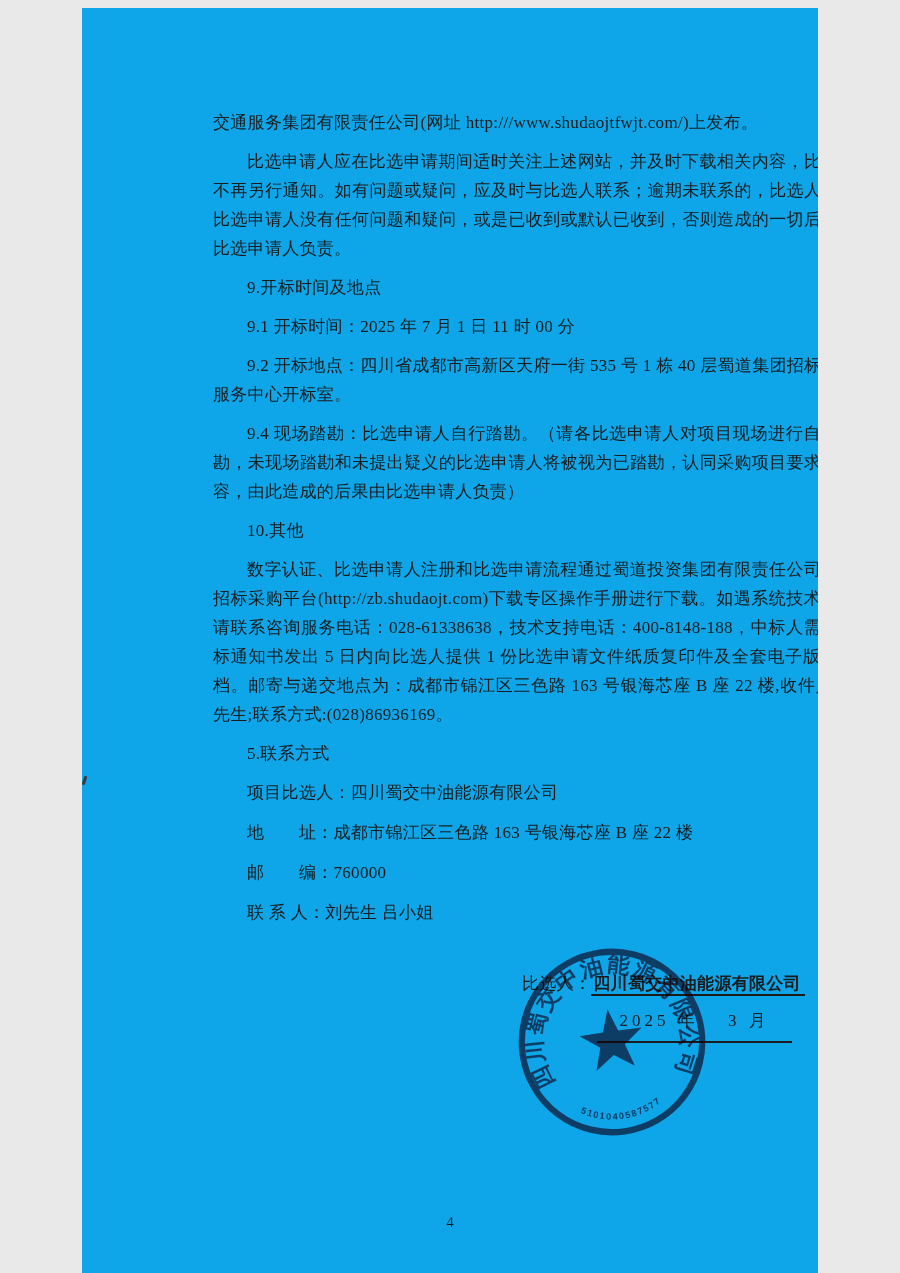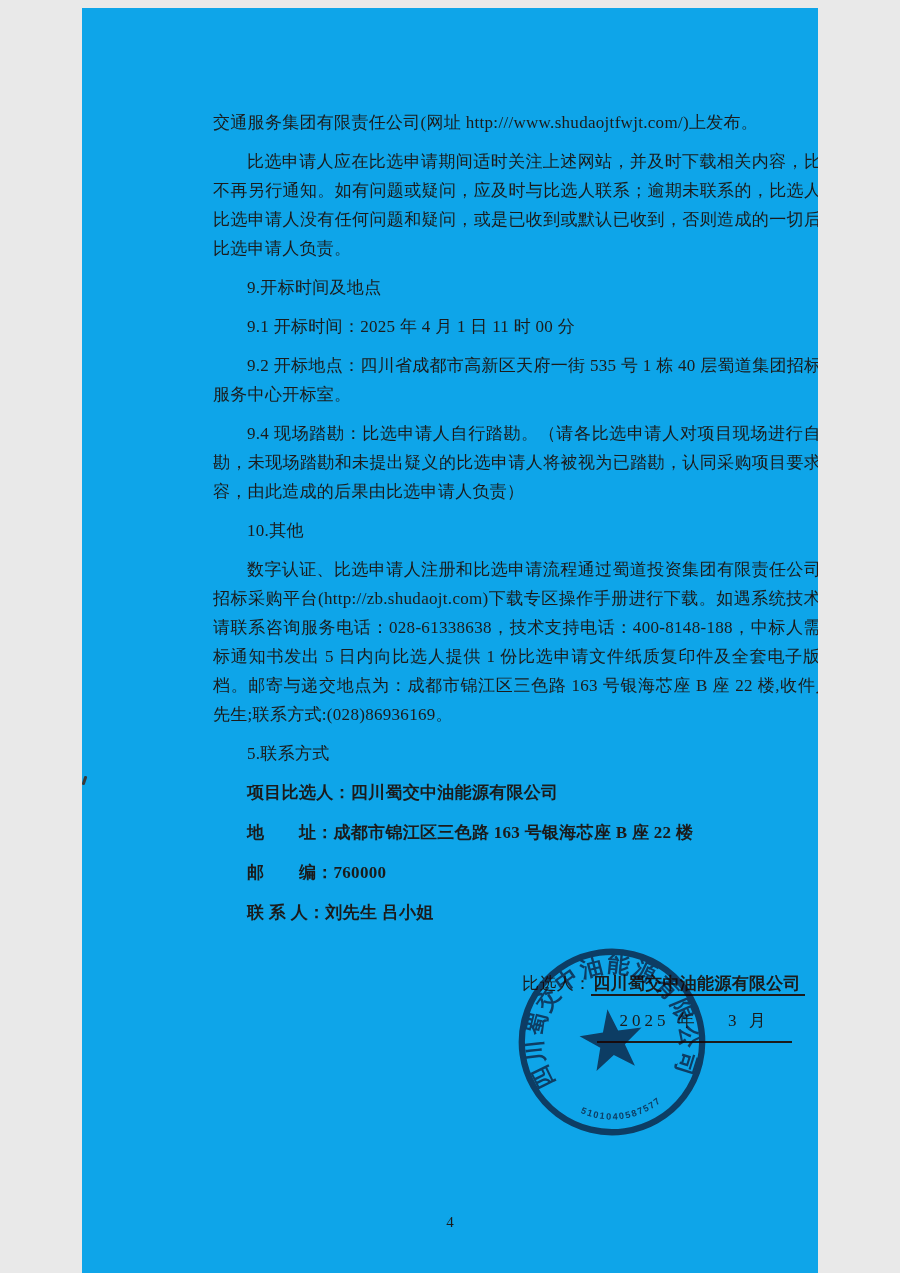--- a/index.html
+++ b/index.html
@@ -20,21 +20,21 @@
     top: 100px;
     width: 643px;
     font-size: 17px;
     line-height: 29px;
     text-align: justify;
     letter-spacing: 0.3px;
   }
   .content p { margin: 0 0 10px; text-indent: 2em; }
   .content p.noindent { text-indent: 0; }
   .content p.heading { font-weight: normal; }
-  .content p.row { margin: 0 0 11px; text-align: left; font-weight: bold; }
+  .content p.row { margin: 0 0 11px; text-align: left; }
   .signature {
     margin-left: 258px;
     margin-top: 42px;
     font-size: 17px;
     line-height: 30px;
     text-align: center;
   }
   .sig-line1 { white-space: nowrap; }
   .sig-company {
     font-weight: bold;
@@ -102,21 +102,21 @@
 <div class="page">
 
   <div class="speck-tr"></div>
   <div class="tick-left"></div>
 
   <div class="content">
     <p class="noindent">交通服务集团有限责任公司(网址 http:///www.shudaojtfwjt.com/)上发布。</p>
     <p>比选申请人应在比选申请期间适时关注上述网站，并及时下载相关内容，比选人不再另行通知。如有问题或疑问，应及时与比选人联系；逾期未联系的，比选人视为比选申请人没有任何问题和疑问，或是已收到或默认已收到，否则造成的一切后果由比选申请人负责。</p>
 
     <p class="heading">9.开标时间及地点</p>
-    <p>9.1 开标时间：2025 年 4 月 1 日 11 时 00 分</p>
+    <p>9.1 开标时间：2025 年 7 月 1 日 11 时 00 分</p>
     <p>9.2 开标地点：四川省成都市高新区天府一街 535 号 1 栋 40 层蜀道集团招标管理服务中心开标室。</p>
     <p>9.4 现场踏勘：比选申请人自行踏勘。（请各比选申请人对项目现场进行自主踏勘，未现场踏勘和未提出疑义的比选申请人将被视为已踏勘，认同采购项目要求的内容，由此造成的后果由比选申请人负责）</p>
 
     <p class="heading">10.其他</p>
     <p>数字认证、比选申请人注册和比选申请流程通过蜀道投资集团有限责任公司集中招标采购平台(http://zb.shudaojt.com)下载专区操作手册进行下载。如遇系统技术问题请联系咨询服务电话：028-61338638，技术支持电话：400-8148-188，中标人需在中标通知书发出 5 日内向比选人提供 1 份比选申请文件纸质复印件及全套电子版本文档。邮寄与递交地点为：成都市锦江区三色路 163 号银海芯座 B 座 22 楼,收件人:刘先生;联系方式:(028)86936169。</p>
 
     <p class="heading">5.联系方式</p>
     <p class="row">项目比选人：四川蜀交中油能源有限公司</p>
     <p class="row">地　　址：成都市锦江区三色路 163 号银海芯座 B 座 22 楼</p>
     <p class="row">邮　　编：760000</p>

